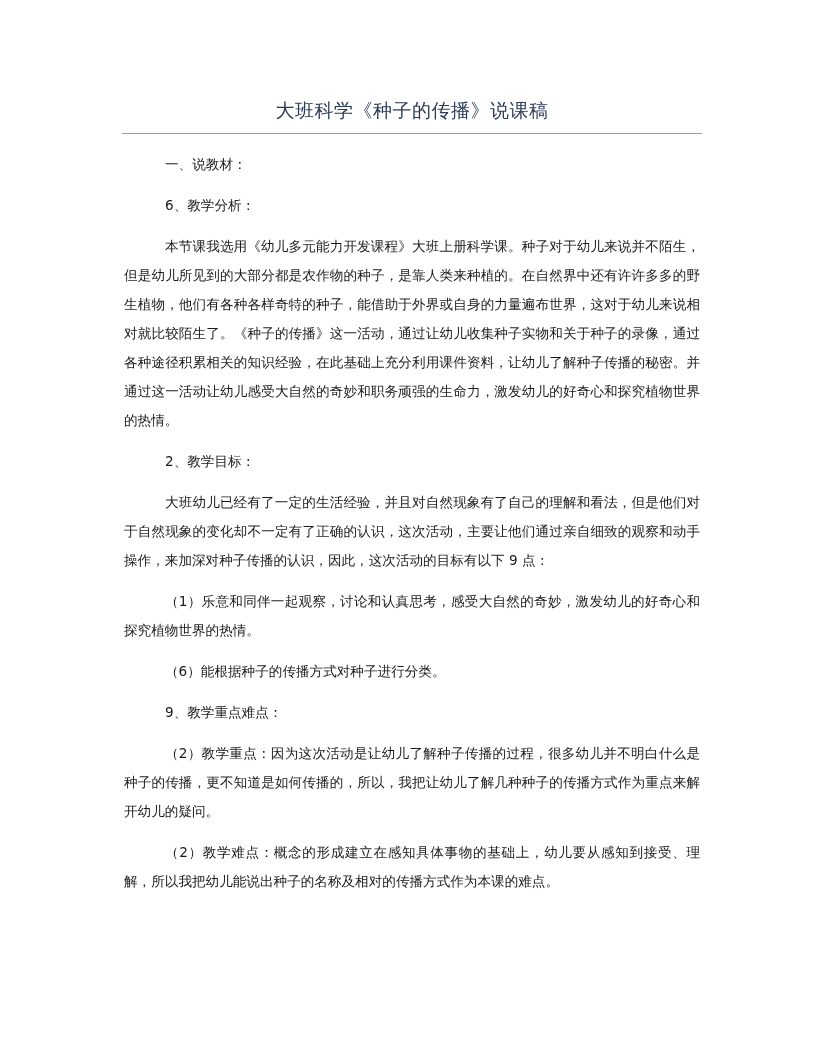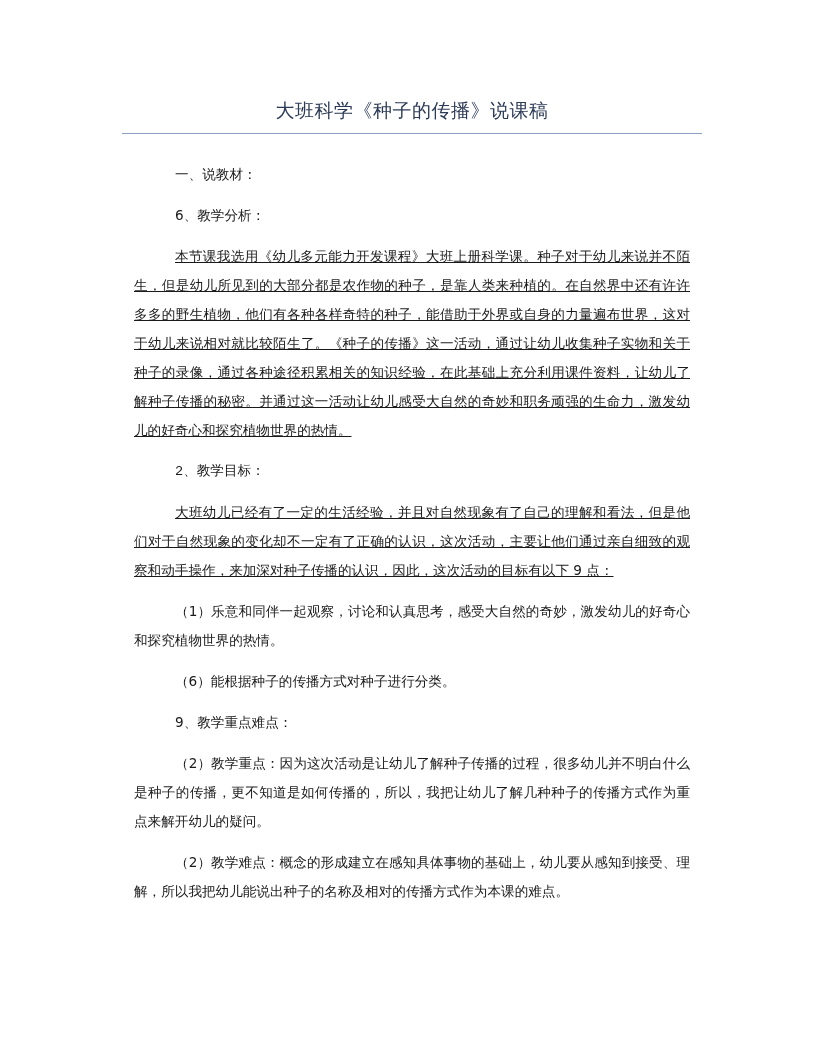--- a/index.html
+++ b/index.html
@@ -42,42 +42,42 @@
     }
     .content {
       position: absolute;
       left: 120px;
       top: 150px;
       width: 576px;
       font-size: 13.6px;
       line-height: 29px;
     }
     .p {
-      margin: 10px;
+      margin: 0;
       text-align: justify;
     }
-    .indent { text-indent: 41px; text-decoration: underline; }
+    .indent { text-indent: 41px; }
     .indent-sm { text-indent: 41px; }
     .gap { margin-top: 12px; }
   </style>
 </head>
 <body>
 
 <div class="page">
   <div class="title">大班科学《种子的传播》说课稿</div>
   <div class="title-rule"></div>
 
   <div class="content">
     <p class="p" style="text-indent:41px;">一、说教材：</p>
 
     <p class="p gap" style="text-indent:41px;">6、教学分析：</p>
 
     <p class="p gap indent">本节课我选用《幼儿多元能力开发课程》大班上册科学课。种子对于幼儿来说并不陌生，但是幼儿所见到的大部分都是农作物的种子，是靠人类来种植的。在自然界中还有许许多多的野生植物，他们有各种各样奇特的种子，能借助于外界或自身的力量遍布世界，这对于幼儿来说相对就比较陌生了。《种子的传播》这一活动，通过让幼儿收集种子实物和关于种子的录像，通过各种途径积累相关的知识经验，在此基础上充分利用课件资料，让幼儿了解种子传播的秘密。并通过这一活动让幼儿感受大自然的奇妙和职务顽强的生命力，激发幼儿的好奇心和探究植物世界的热情。</p>
 
-    <p class="p gap" style="text-indent:41px;font-family:Liberation Mono, monospace;">2、教学目标：</p>
+    <p class="p gap" style="text-indent:41px;">2、教学目标：</p>
 
     <p class="p gap indent">大班幼儿已经有了一定的生活经验，并且对自然现象有了自己的理解和看法，但是他们对于自然现象的变化却不一定有了正确的认识，这次活动，主要让他们通过亲自细致的观察和动手操作，来加深对种子传播的认识，因此，这次活动的目标有以下 9 点：</p>
 
 
     <p class="p gap indent-sm">（1）乐意和同伴一起观察，讨论和认真思考，感受大自然的奇妙，激发幼儿的好奇心和探究植物世界的热情。</p>
 
     <p class="p gap indent-sm">（6）能根据种子的传播方式对种子进行分类。</p>
 
     <p class="p gap" style="text-indent:41px;">9、教学重点难点：</p>
 

